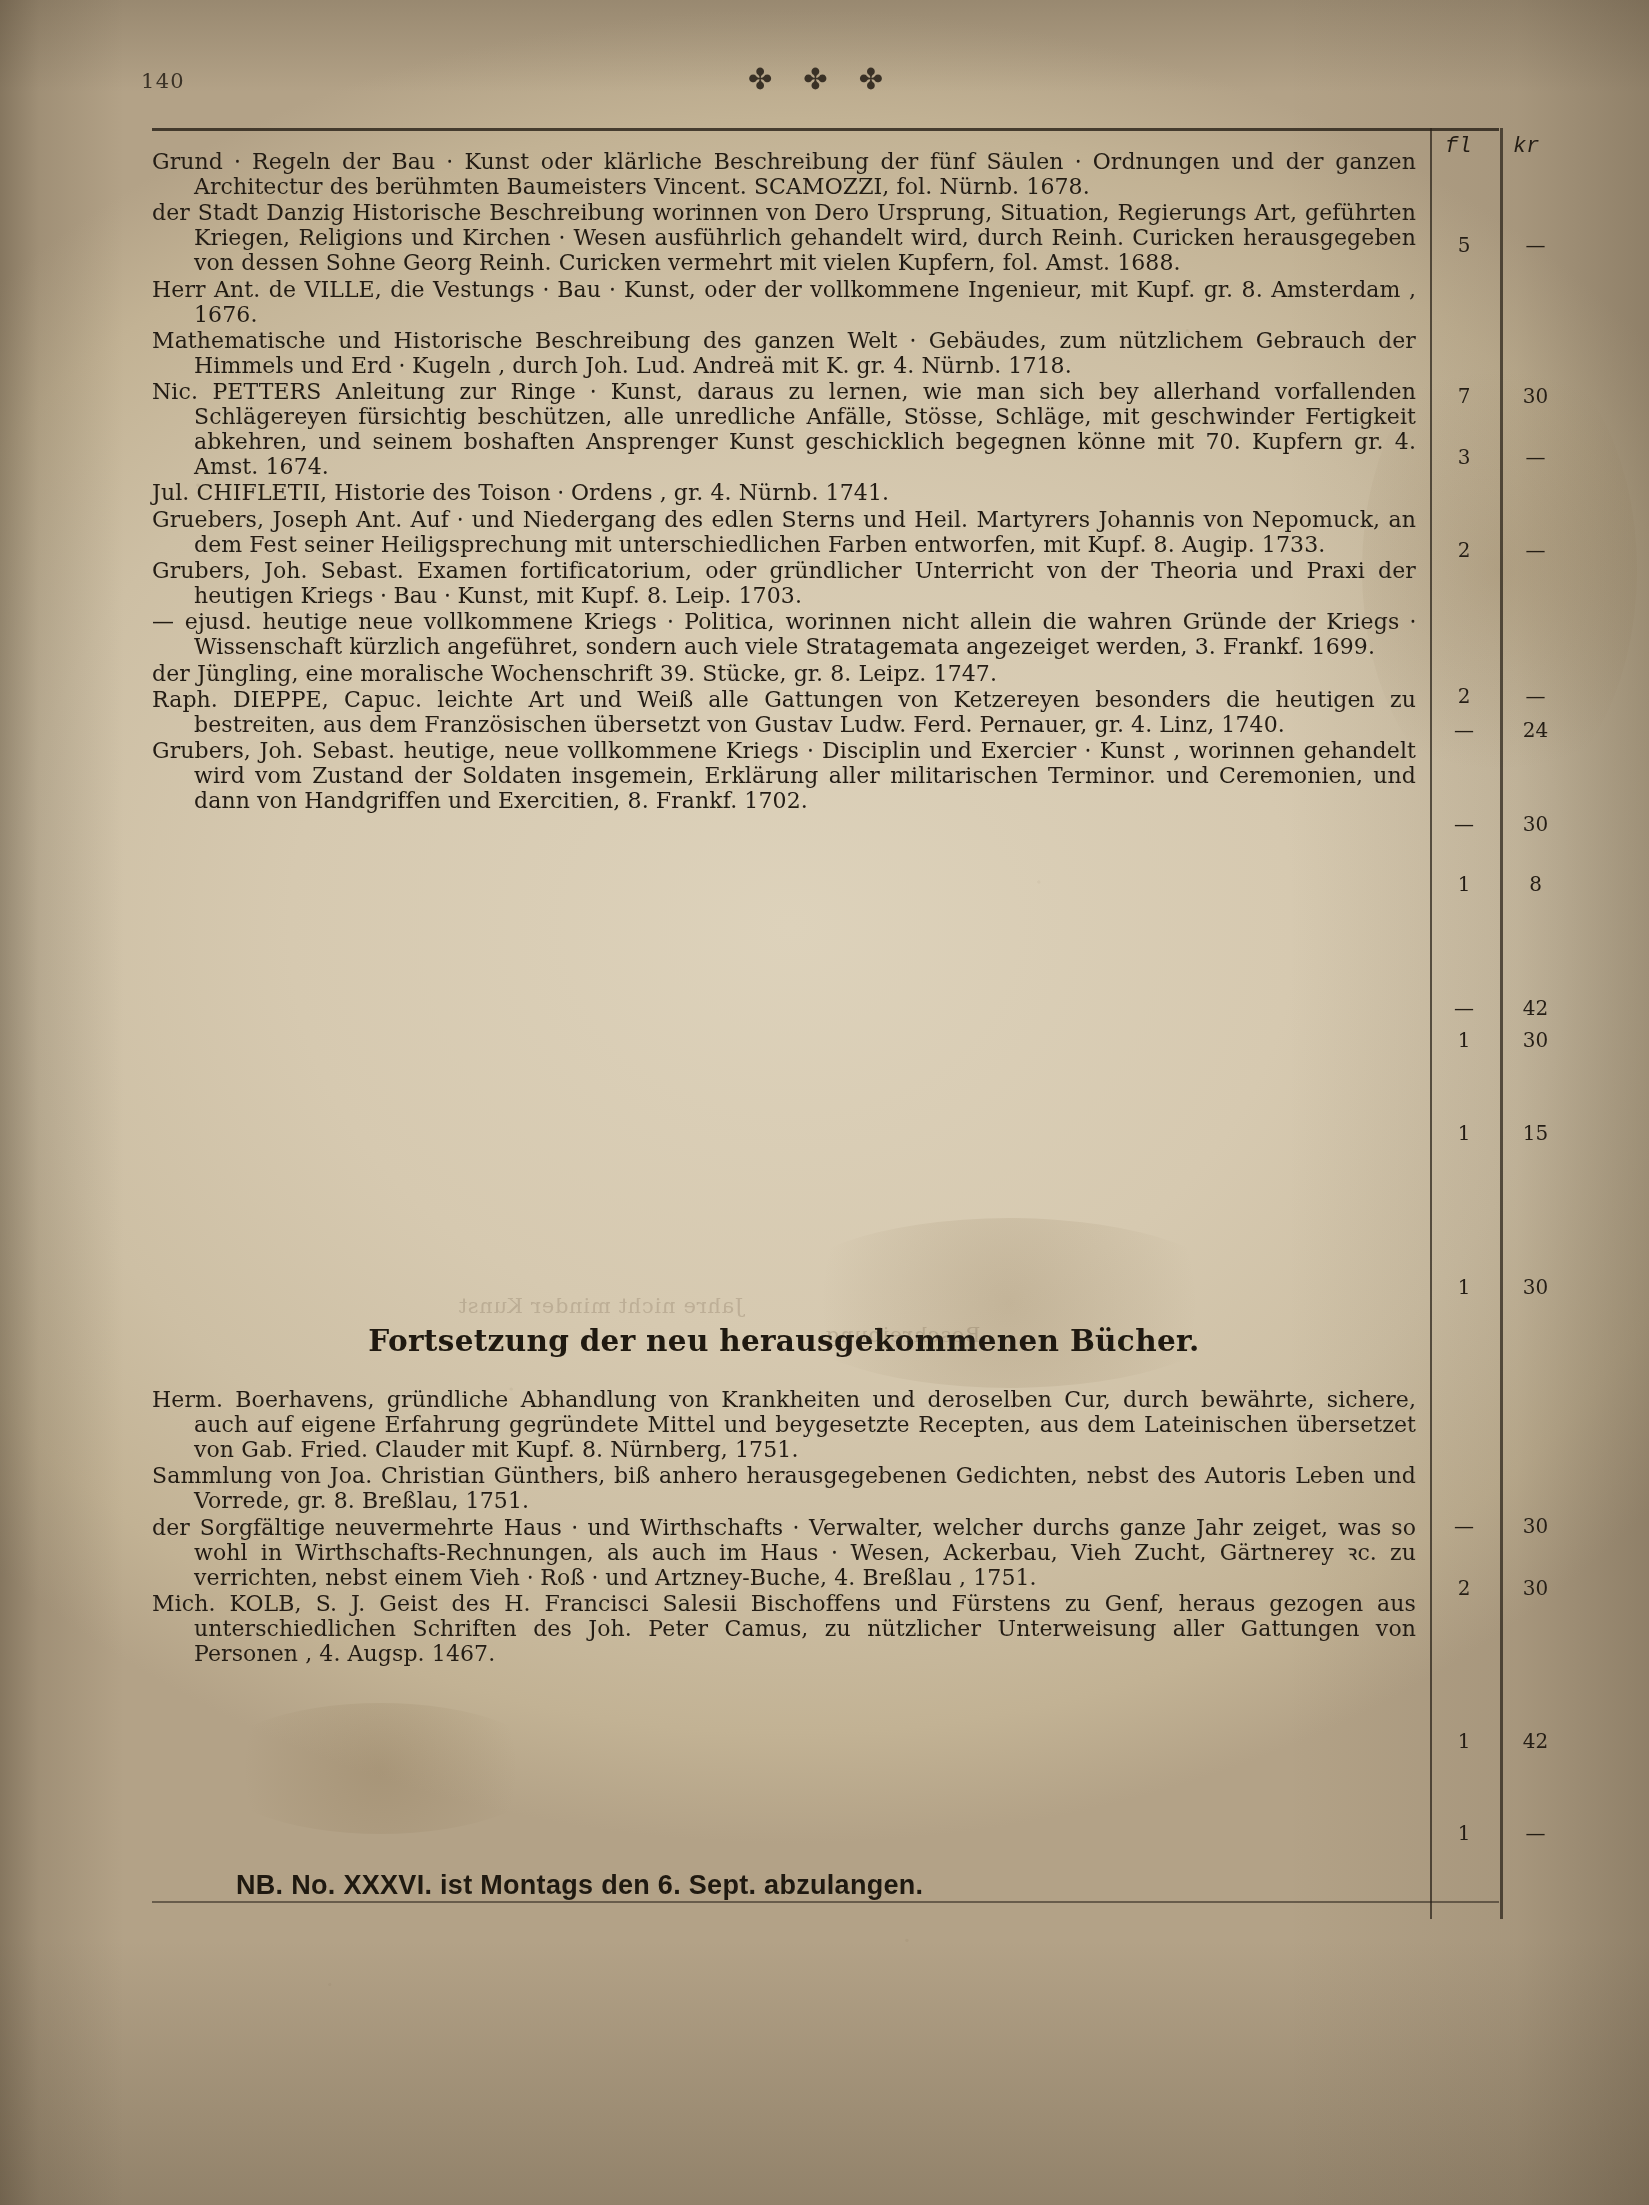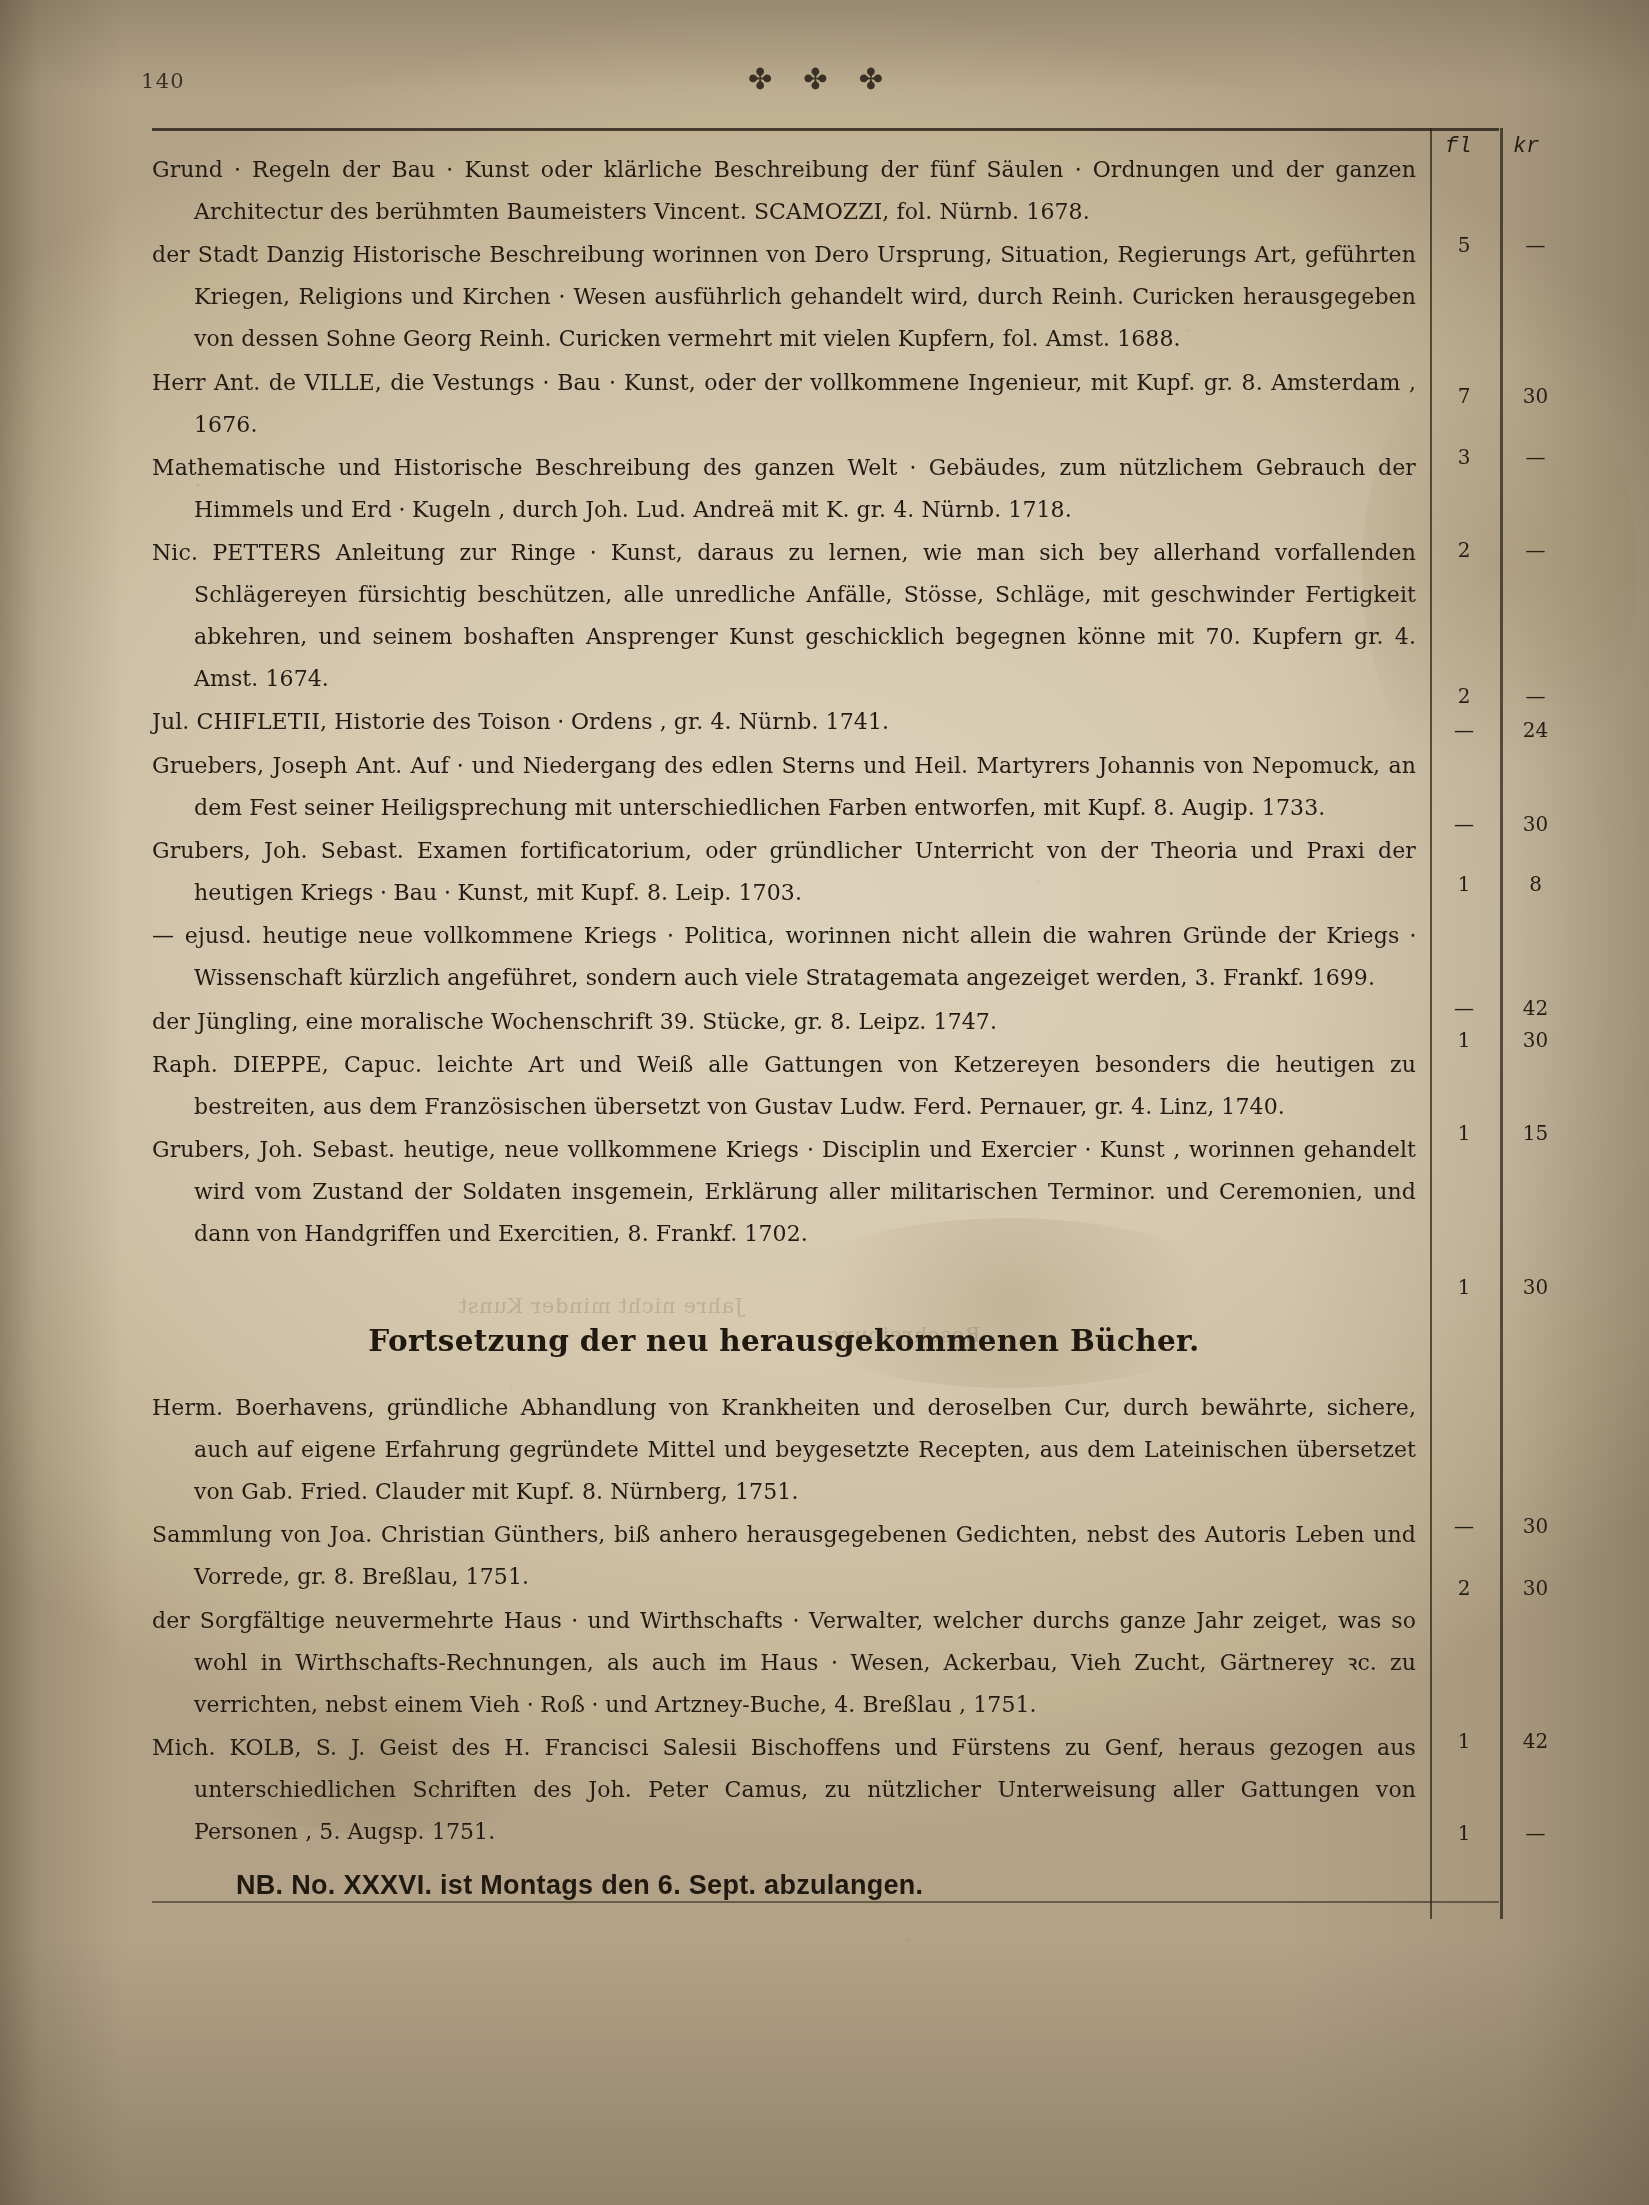--- a/index.html
+++ b/index.html
@@ -137,21 +137,21 @@
     top: 149px;
     width: 1264px;
   }
   .entry {
     position: relative;
     margin: 0 0 1.3px 0;
     padding-left: 42px;
     text-indent: -42px;
     font-family: "DejaVu Serif", serif;
     font-size: 22px;
-    line-height: 42px;
+    line-height: 25px;
     color: #231c14;
     text-align: justify;
     letter-spacing: 0.1px;
   }
 
   
   .price {
     position: absolute;
     font-family: "DejaVu Serif", serif;
     font-size: 20px;
@@ -297,21 +297,21 @@
     <span class="fl">1</span>
     <span class="kr">30</span>
   </div>
 
   <div class="section-heading">Fortsetzung der neu herausgekommenen Bücher.</div>
 
   <div class="body" style="top:1387px;">
     <p class="entry frak">Herm. Boerhavens, gründliche Abhandlung von Krankheiten und deroselben Cur, durch bewährte, sichere, auch auf eigene Erfahrung gegründete Mittel und beygesetzte Recepten, aus dem Lateinischen übersetzet von Gab. Fried. Clauder mit Kupf. 8. Nürnberg, 1751.</p>
     <p class="entry frak">Sammlung von Joa. Christian Günthers, biß anhero herausgegebenen Gedichten, nebst des Autoris Leben und Vorrede, gr. 8. Breßlau, 1751.</p>
     <p class="entry frak">der Sorgfältige neuvermehrte Haus ⸱ und Wirthschafts ⸱ Verwalter, welcher durchs ganze Jahr zeiget, was so wohl in Wirthschafts-Rechnungen, als auch im Haus ⸱ Wesen, Ackerbau, Vieh Zucht, Gärtnerey ꝛc. zu verrichten, nebst einem Vieh ⸱ Roß ⸱ und Artzney-Buche, 4. Breßlau , 1751.</p>
-    <p class="entry frak">Mich. KOLB, S. J. Geist des H. Francisci Salesii Bischoffens und Fürstens zu Genf, heraus gezogen aus unterschiedlichen Schriften des Joh. Peter Camus, zu nützlicher Unterweisung aller Gattungen von Personen , 5. Augsp. 1751.</p>
+    <p class="entry frak">Mich. KOLB, S. J. Geist des H. Francisci Salesii Bischoffens und Fürstens zu Genf, heraus gezogen aus unterschiedlichen Schriften des Joh. Peter Camus, zu nützlicher Unterweisung aller Gattungen von Personen , 4. Augsp. 1467.</p>
   </div>
 
   <div class="price" style="top:1514px;">
     <span class="fl">—</span>
     <span class="kr">30</span>
   </div>
   <div class="price" style="top:1576px;">
     <span class="fl">2</span>
     <span class="kr">30</span>
   </div>

